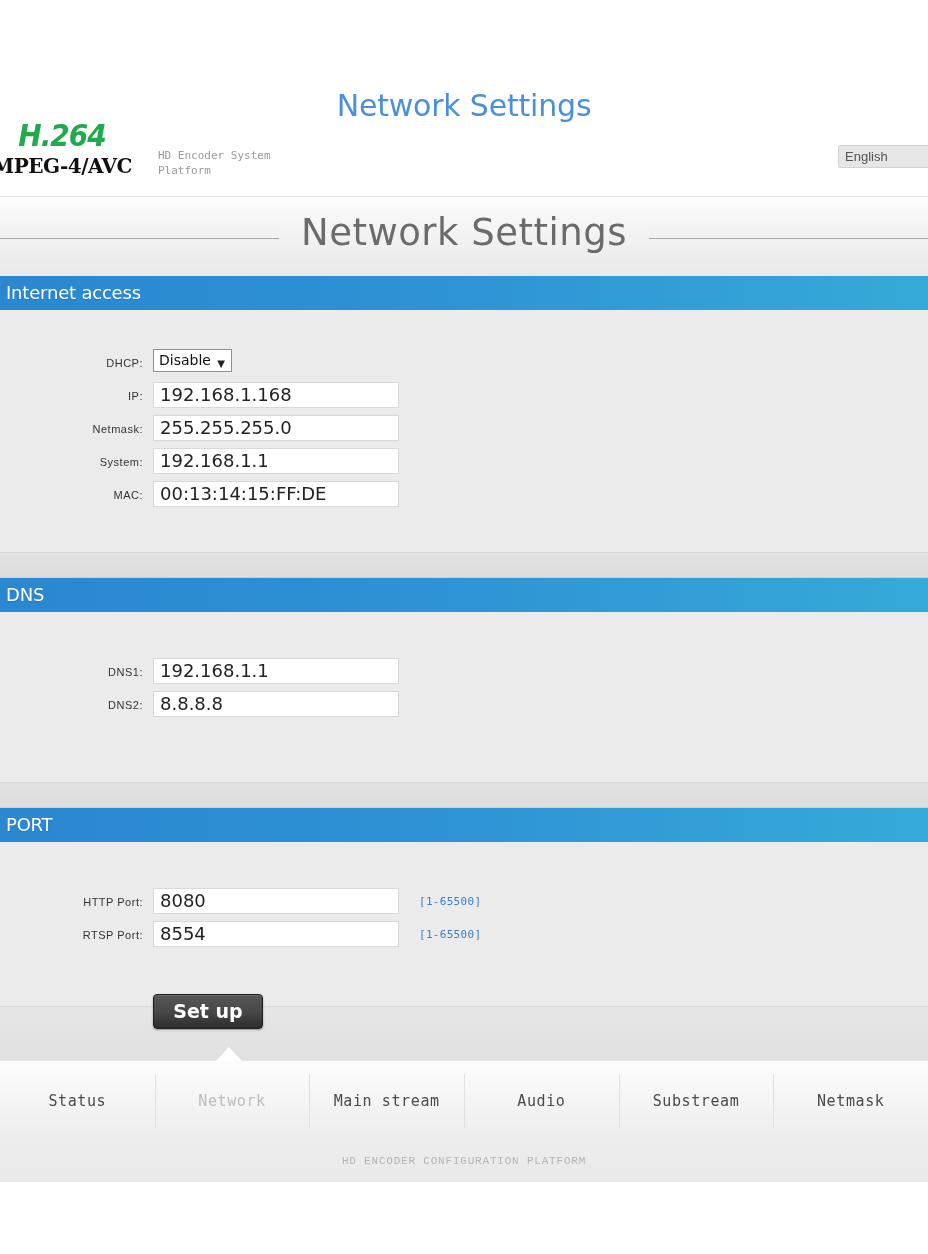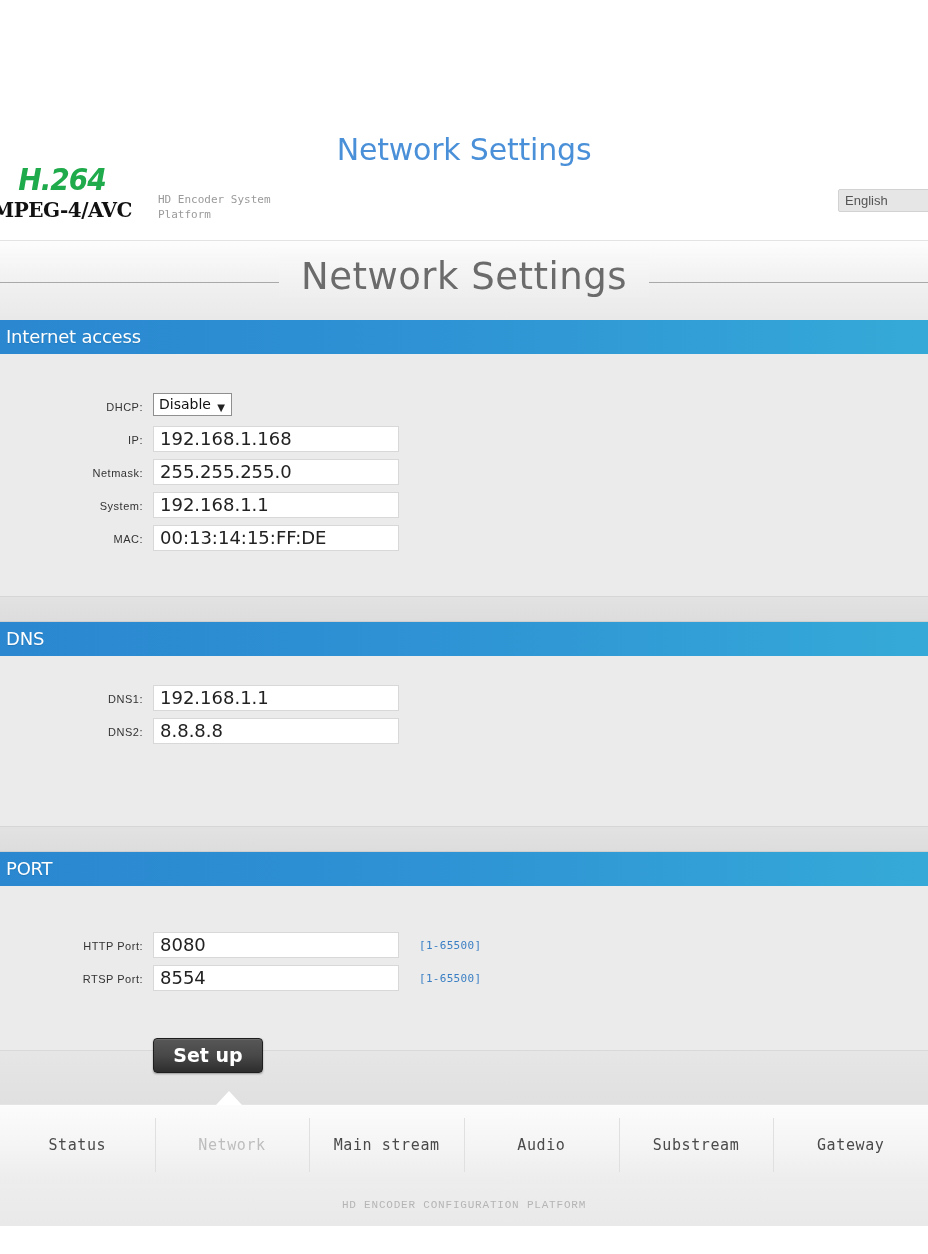--- a/index.html
+++ b/index.html
@@ -4,21 +4,21 @@
 <title>Network Settings</title>
 <style>
   * { box-sizing: border-box; }
   html, body {
     margin: 0; padding: 0;
     width: 928px; height: 1254px;
     background: #ffffff;
     font-family: "Liberation Sans", sans-serif;
     overflow: hidden;
   }
-  .page { position: relative; width: 928px; height: 1047px; background:#fff;margin-top:44px; }
+  .page { position: relative; width: 928px; height: 1047px; background:#fff; }
 
   
   .topbar {
     position: relative;
     height: 196px;
     background: #ffffff;
   }
   .top-title {
     position: absolute;
     top: 88px; left: 0; width: 928px;
@@ -337,21 +337,21 @@
     </div>
   </div>
 
   <div class="gap"></div>
 
   <div class="section">
     <div class="section-head">
       <div class="label">DNS</div>
       <div class="arrow"></div>
     </div>
-    <div class="section-body" style="height:170px; padding-top:29px;">
+    <div class="section-body" style="height:170px; padding-top:46px;">
 
       <div class="row">
         <div class="flabel">DNS1:</div>
         <div class="field">192.168.1.1</div>
       </div>
 
       <div class="row">
         <div class="flabel">DNS2:</div>
         <div class="field">8.8.8.8</div>
       </div>
@@ -387,18 +387,18 @@
 
   <div class="bottom-spacer" style="height:54px;"></div>
 
   <div class="navwrap">
     <div class="nav-pointer"></div>
     <div class="navitem">Status</div>
     <div class="navitem active">Network</div>
     <div class="navitem">Main stream</div>
     <div class="navitem">Audio</div>
     <div class="navitem">Substream</div>
-    <div class="navitem">Gateway</div>
+    <div class="navitem">Netmask</div>
   </div>
 
   <div class="footer">HD ENCODER CONFIGURATION PLATFORM</div>
 
 </div>
 
 </body></html>

